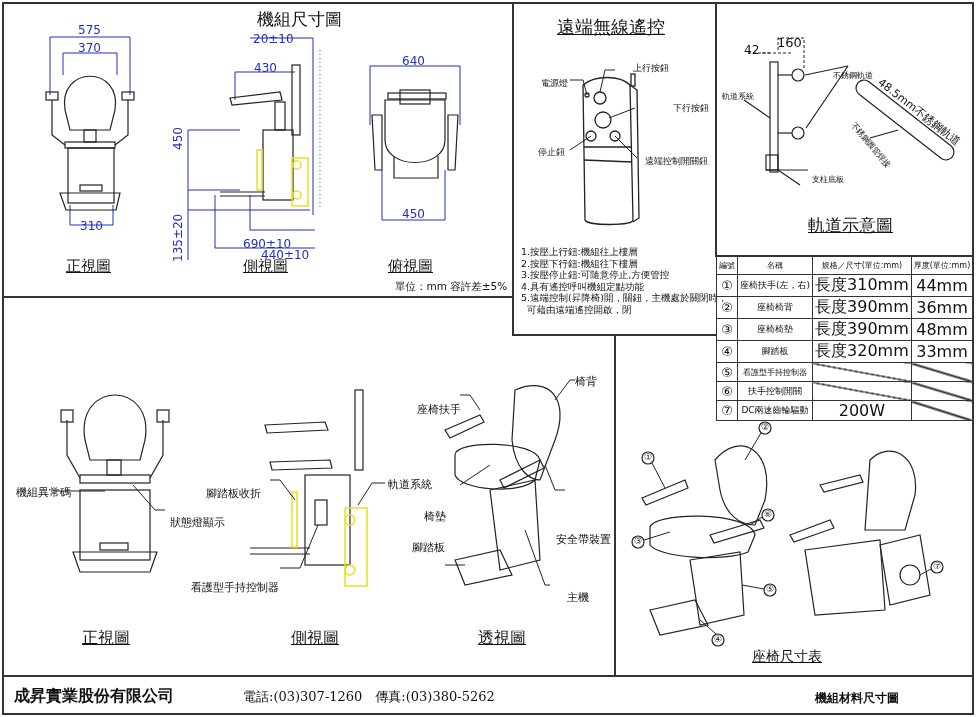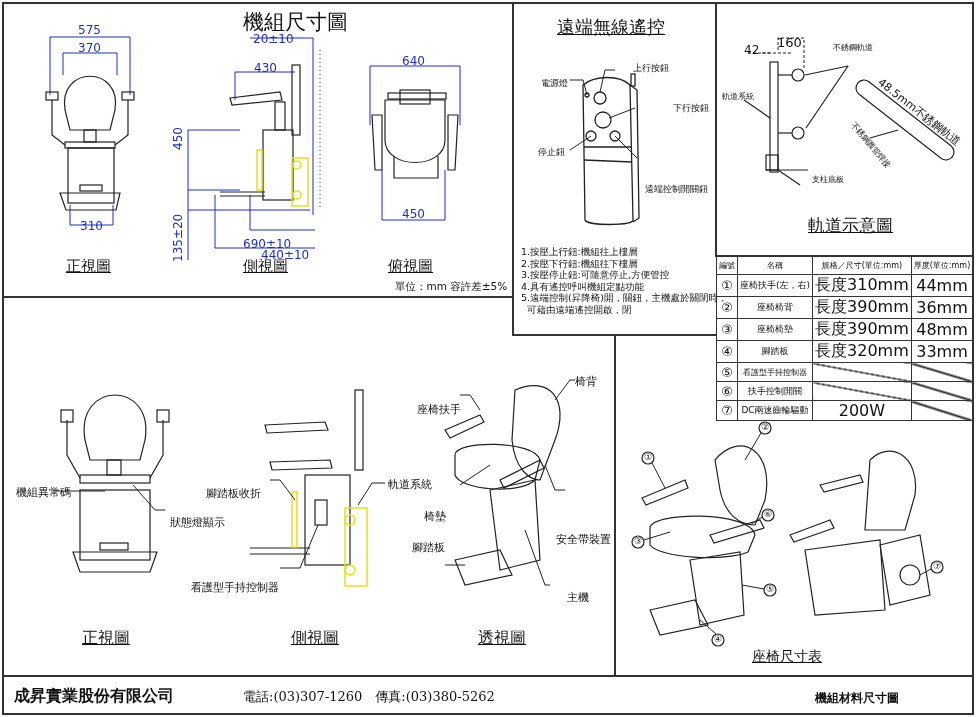--- a/index.html
+++ b/index.html
@@ -29,21 +29,21 @@
 <div class="frame" style="left:2px;top:2px;width:972px;height:713px;"></div>
 <div class="line" style="left:2px;top:296px;width:512px;height:2px;"></div>
 <div class="line" style="left:512px;top:2px;width:2px;height:334px;"></div>
 <div class="line" style="left:512px;top:334px;width:204px;height:2px;"></div>
 <div class="line" style="left:715px;top:2px;width:2px;height:255px;"></div>
 <div class="line" style="left:715px;top:255px;width:259px;height:2px;"></div>
 <div class="line" style="left:614px;top:336px;width:2px;height:340px;"></div>
 <div class="line" style="left:614px;top:410px;width:102px;height:0px;"></div>
 <div class="line" style="left:2px;top:675px;width:972px;height:2px;"></div>
 
-<div class="title" style="left:243px;top:8px;font-size:21px;">機組尺寸圖</div>
+<div class="title" style="left:257px;top:8px;font-size:17px;">機組尺寸圖</div>
 
 <svg style="left:40px;top:25px;" width="110" height="210" viewBox="0 0 110 210">
   <g fill="none" stroke="#1f2fbf" stroke-width="1">
     <polyline points="10,70 10,12 90,12 90,70"></polyline>
     <polyline points="23,50 23,28 77,28 77,50"></polyline>
     <polyline points="30,180 30,200 73,200 73,180"></polyline>
   </g>
   <g fill="none" stroke="#222" stroke-width="1.2">
     <path d="M25,85 C18,40 82,40 75,85 L70,105 L30,105 Z"></path>
     <rect x="44" y="105" width="12" height="12"></rect>
@@ -136,21 +136,21 @@
     <line x1="34" y1="48" x2="60" y2="38"></line>
     <line x1="16" y1="66" x2="-5" y2="80"></line>
     <line x1="40" y1="66" x2="62" y2="88"></line>
     <polyline points="12,25 8,10 -5,10" fill="none"></polyline>
   </g>
 </svg>
 <div class="lbl" style="left:541px;top:77px;">電源燈</div>
 <div class="lbl" style="left:633px;top:62px;">上行按鈕</div>
 <div class="lbl" style="left:650px;top:102px;margin-left:23px;">下行按鈕</div>
 <div class="lbl" style="left:538px;top:146px;">停止鈕</div>
-<div class="lbl" style="left:645px;top:155px;margin-top:28px;">遠端控制開關鈕</div>
+<div class="lbl" style="left:645px;top:155px;">遠端控制開關鈕</div>
 <div class="notes">
   <div>1.按壓上行鈕:機組往上樓層</div>
   <div>2.按壓下行鈕:機組往下樓層</div>
   <div>3.按壓停止鈕:可隨意停止,方便管控</div>
   <div>4.具有遙控呼叫機組定點功能</div>
   <div>5.遠端控制(昇降椅)開，關鈕，主機處於關閉時，</div>
   <div style="white-space:pre;">  可藉由遠端遙控開啟，閉</div>
 </div>
 
 <svg style="left:730px;top:30px;" width="240" height="170" viewBox="0 0 240 170">
@@ -173,21 +173,21 @@
   </g>
   <g fill="none" stroke="#222" stroke-width="1" stroke-dasharray="3 2">
     <polyline points="32,23 40,23"></polyline>
     <polyline points="18,23 62,23"></polyline>
     <polyline points="48,20 48,8 74,8 74,40"></polyline>
   </g>
 </svg>
 <div class="lbl2" style="left:744px;top:43px;font-size:12px;">42</div>
 <div class="lbl2" style="left:777px;top:35px;font-size:13px;">160</div>
 <div class="lbl" style="left:722px;top:91px;font-size:8px;">軌道系統</div>
-<div class="lbl" style="left:833px;top:42px;font-size:8px;">不銹鋼軌道</div>
+<div class="lbl" style="left:833px;top:70px;font-size:8px;">不銹鋼軌道</div>
 <div class="lbl" style="left:812px;top:174px;font-size:8px;">支柱底板</div>
 <div class="lbl2" style="left:884px;top:75px;transform:rotate(38deg);transform-origin:left top;font-size:11px;">48.5mm不銹鋼軌道</div>
 <div class="lbl" style="left:857px;top:120px;transform:rotate(50deg);transform-origin:left top;font-size:8px;">不銹鋼圓管焊接</div>
 <div class="title u" style="left:808px;top:214px;font-size:17px;">軌道示意圖</div>
 
 <table class="spec">
   <thead>
     <tr>
       <th>編號</th>
       <th>名稱</th>

